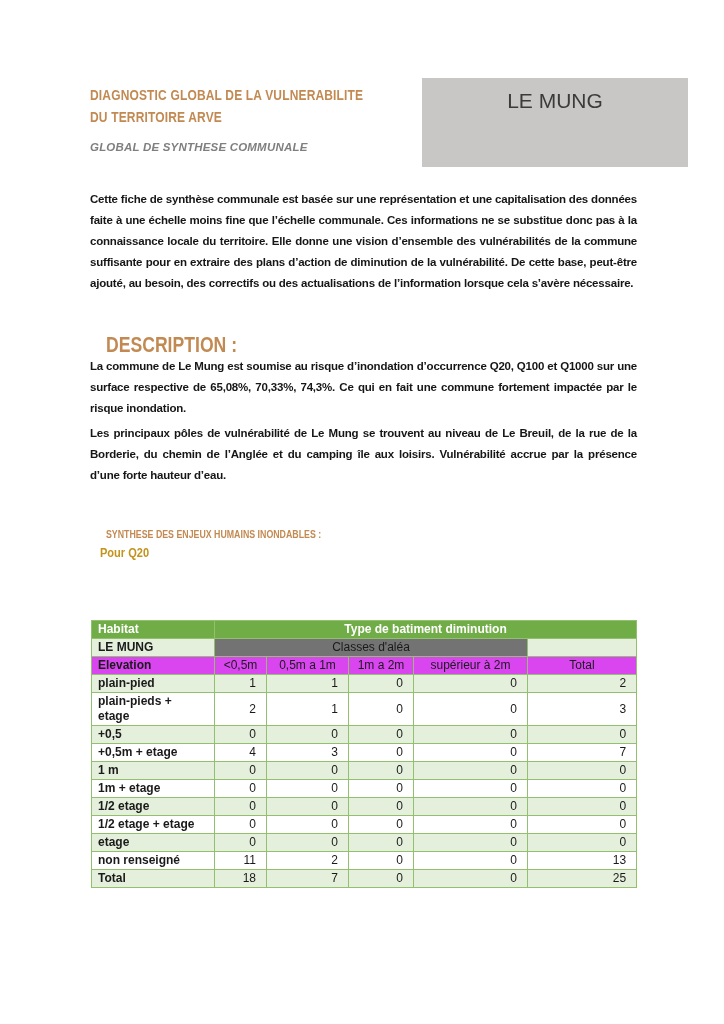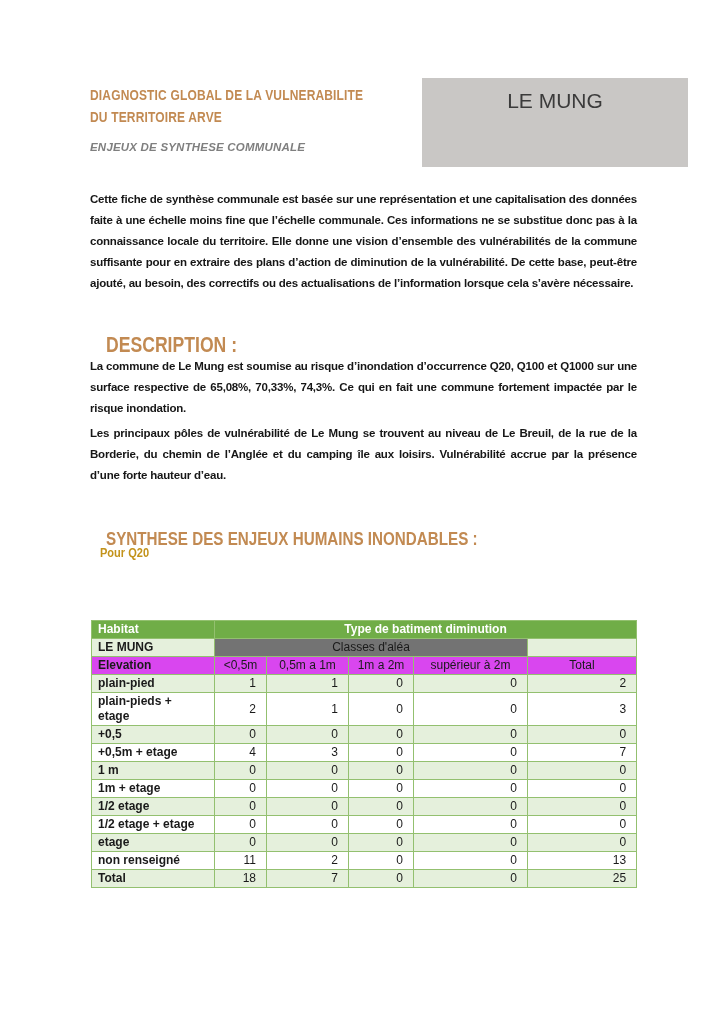--- a/index.html
+++ b/index.html
@@ -29,21 +29,21 @@
     font-size: 11.5px; font-weight: bold; line-height: 21px;
     text-align: justify; color: #161616; letter-spacing: -0.2px;
   }
   #intro-paragraph { top: 189px; }
   #description-paragraph-1 { top: 356px; }
   #description-paragraph-2 { top: 423px; }
   #synthese-paragraph { top: 572px; }
 
   .section-heading { margin: 14px; color: #C28A52; font-weight: bold; }
   #description-heading { left: 92px; top: 318px; font-size: 22px; }
-  #synthese-heading { left: 92px; top: 514px; font-size: 19px; }
+  #synthese-heading { left: 92px; top: 514px; font-size: 11px; }
   #scenario-label { left: 90px; top: 545px; color: #C3931B; font-weight: bold; font-size: 13px; padding-left: 10px; }
 
   
   .data-table {
     left: 91px; top: 620px; width: 545px;
     border-collapse: collapse; table-layout: fixed;
     font-size: 12px; color: #1a1a1a;
   }
   .data-table td { border: 1px solid #93C06F; padding: 1px 6px; line-height: 15px; overflow: hidden; }
   tr.hdr-type td { background: #70AD47; color: #ffffff; font-weight: bold; }
@@ -59,21 +59,21 @@
   tbody tr:nth-child(even) td { background: #ffffff; }
 </style>
 </head>
 <body>
 
 <div class="page">
 
   <div class="abs doc-title">
     <div><span class="condensed">DIAGNOSTIC GLOBAL DE LA VULNERABILITE</span></div>
     <div><span class="condensed">DU TERRITOIRE ARVE</span></div>
-    <div class="doc-subtitle">ENJEUX DE SYNTHESE COMMUNALE</div>
+    <div class="doc-subtitle">GLOBAL DE SYNTHESE COMMUNALE</div>
   </div>
 
   <div class="abs commune-box">
     <span>LE MUNG</span>
   </div>
 
   <p class="abs body-text" id="intro-paragraph">Cette fiche de synthèse communale est basée sur une représentation et une capitalisation des données faite à une échelle moins fine que l’échelle communale. Ces informations ne se substitue donc pas à la connaissance locale du territoire. Elle donne une vision d’ensemble des vulnérabilités de la commune suffisante pour en extraire des plans d’action de diminution de la vulnérabilité. De cette base, peut-être ajouté, au besoin, des correctifs ou des actualisations de l’information lorsque cela s’avère nécessaire.</p>
 
   <h2 class="abs section-heading" id="description-heading"><span class="condensed">DESCRIPTION :</span></h2>
 

